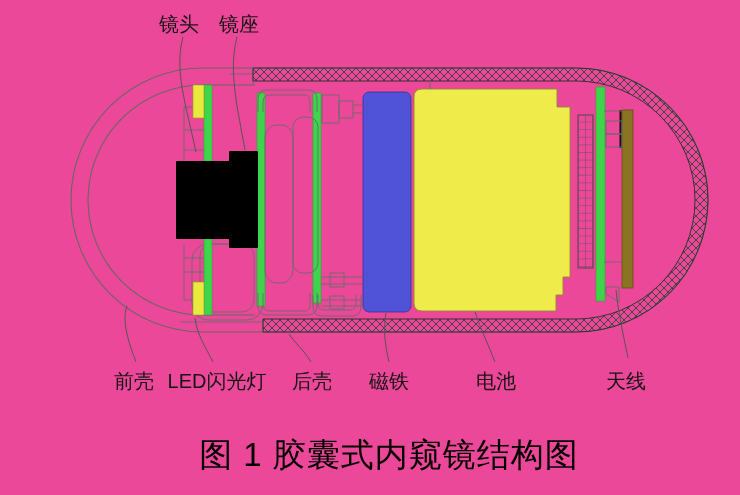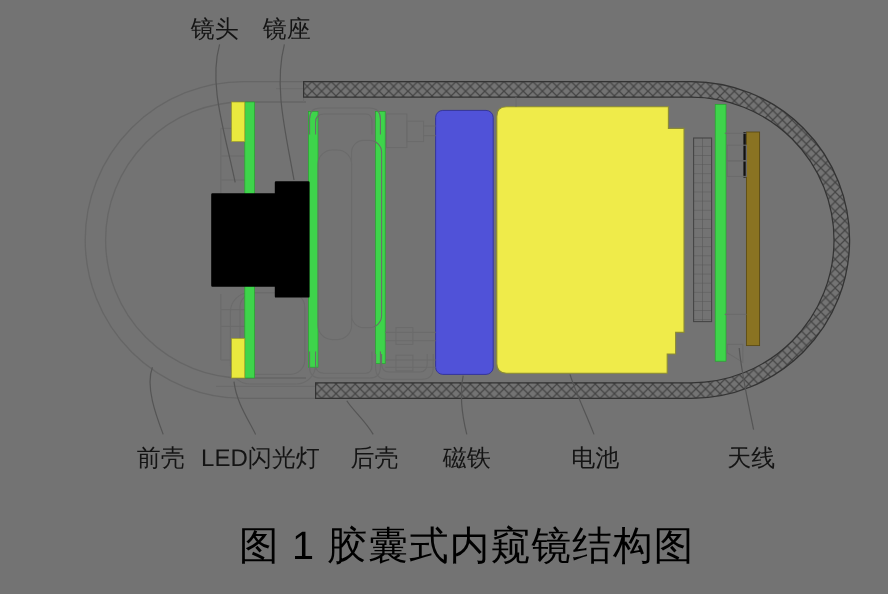--- a/index.html
+++ b/index.html
@@ -1,16 +1,16 @@
 <!DOCTYPE html>
 <html><head>
 <meta charset="utf-8">
 <style>
   html,body{margin:0;padding:0;background:#fff;}
-  .stage{position:relative;width:740px;height:495px;background:#737373;overflow:hidden;
+  .stage{position:relative;width:740px;height:495px;background:#ec4899;overflow:hidden;
          font-family:"Liberation Sans",sans-serif;}
   svg{display:block;}
   .outline{fill:none;stroke:#666;stroke-width:1.1;}
   .thin{fill:none;stroke:#6b6b6b;stroke-width:0.9;}
   .leader{fill:none;stroke:#555;stroke-width:1;}
   .lbl{font-family:"Liberation Sans",sans-serif;font-size:20px;fill:#141414;text-anchor:middle;}
   .cap{font-family:"Liberation Sans",sans-serif;font-size:33px;fill:#000;text-anchor:middle;letter-spacing:1px;}
 </style>
 </head>
 <body>

